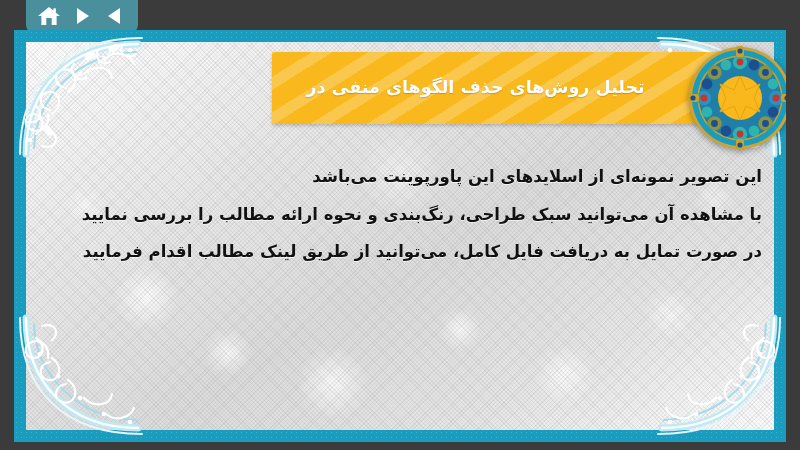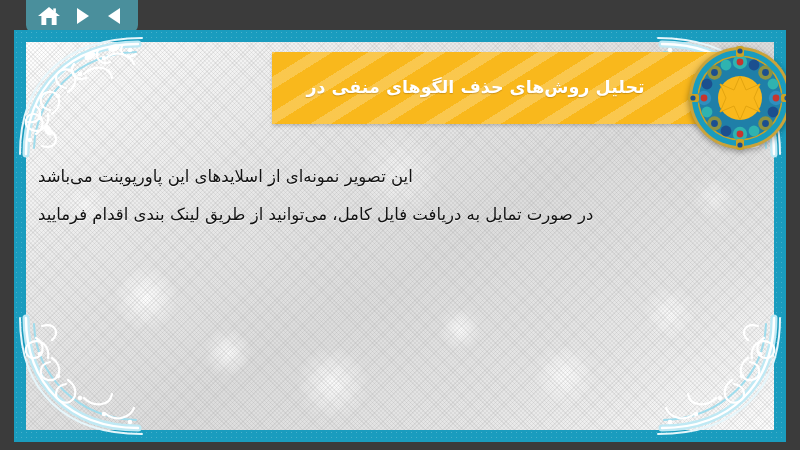--- a/index.html
+++ b/index.html
@@ -96,22 +96,22 @@
   #medallion {
     position:absolute; left:674px; top:16px; width:104px; height:104px;
     border-radius:50%;
     z-index:5;
     filter:drop-shadow(0 2px 3px rgba(0,0,0,.35));
   }
 
   
   #body-text {
     position:absolute; left:24px; right:24px; top:128px;
-    text-align:left; color:#111111;
-    font-size:16.5px; line-height:2.28; font-weight:400;
+    text-align:right; color:#111111;
+    font-size:16.5px; line-height:2.28; font-weight:700;
     z-index:3;
     text-shadow:0 1px 0 rgba(255,255,255,.6);
   }
   #body-text p { white-space:nowrap; }
 </style>
 </head>
 <body>
 
 <div id="viewer">
 
@@ -304,17 +304,18 @@
       <g fill="#1b4f8f">
         <circle cx="52" cy="5" r="2.6"></circle>
           <circle cx="52" cy="99" r="2.6"></circle>
         <circle cx="5" cy="52" r="2.6"></circle>
           <circle cx="99" cy="52" r="2.6"></circle>
       </g>
     </svg>
 
     <div id="body-text">
       <p>این تصویر نمونه‌ای از اسلایدهای این پاورپوینت می‌باشد</p>
-      <p>در صورت تمایل به دریافت فایل کامل، می‌توانید از طریق لینک بندی اقدام فرمایید</p>
+      <p>با مشاهده آن می‌توانید سبک طراحی، رنگ‌بندی و نحوه ارائه مطالب را بررسی نمایید</p>
+      <p>در صورت تمایل به دریافت فایل کامل، می‌توانید از طریق لینک مطالب اقدام فرمایید</p>
     </div>
 
   </div>
 </div>
 
 </body></html>

